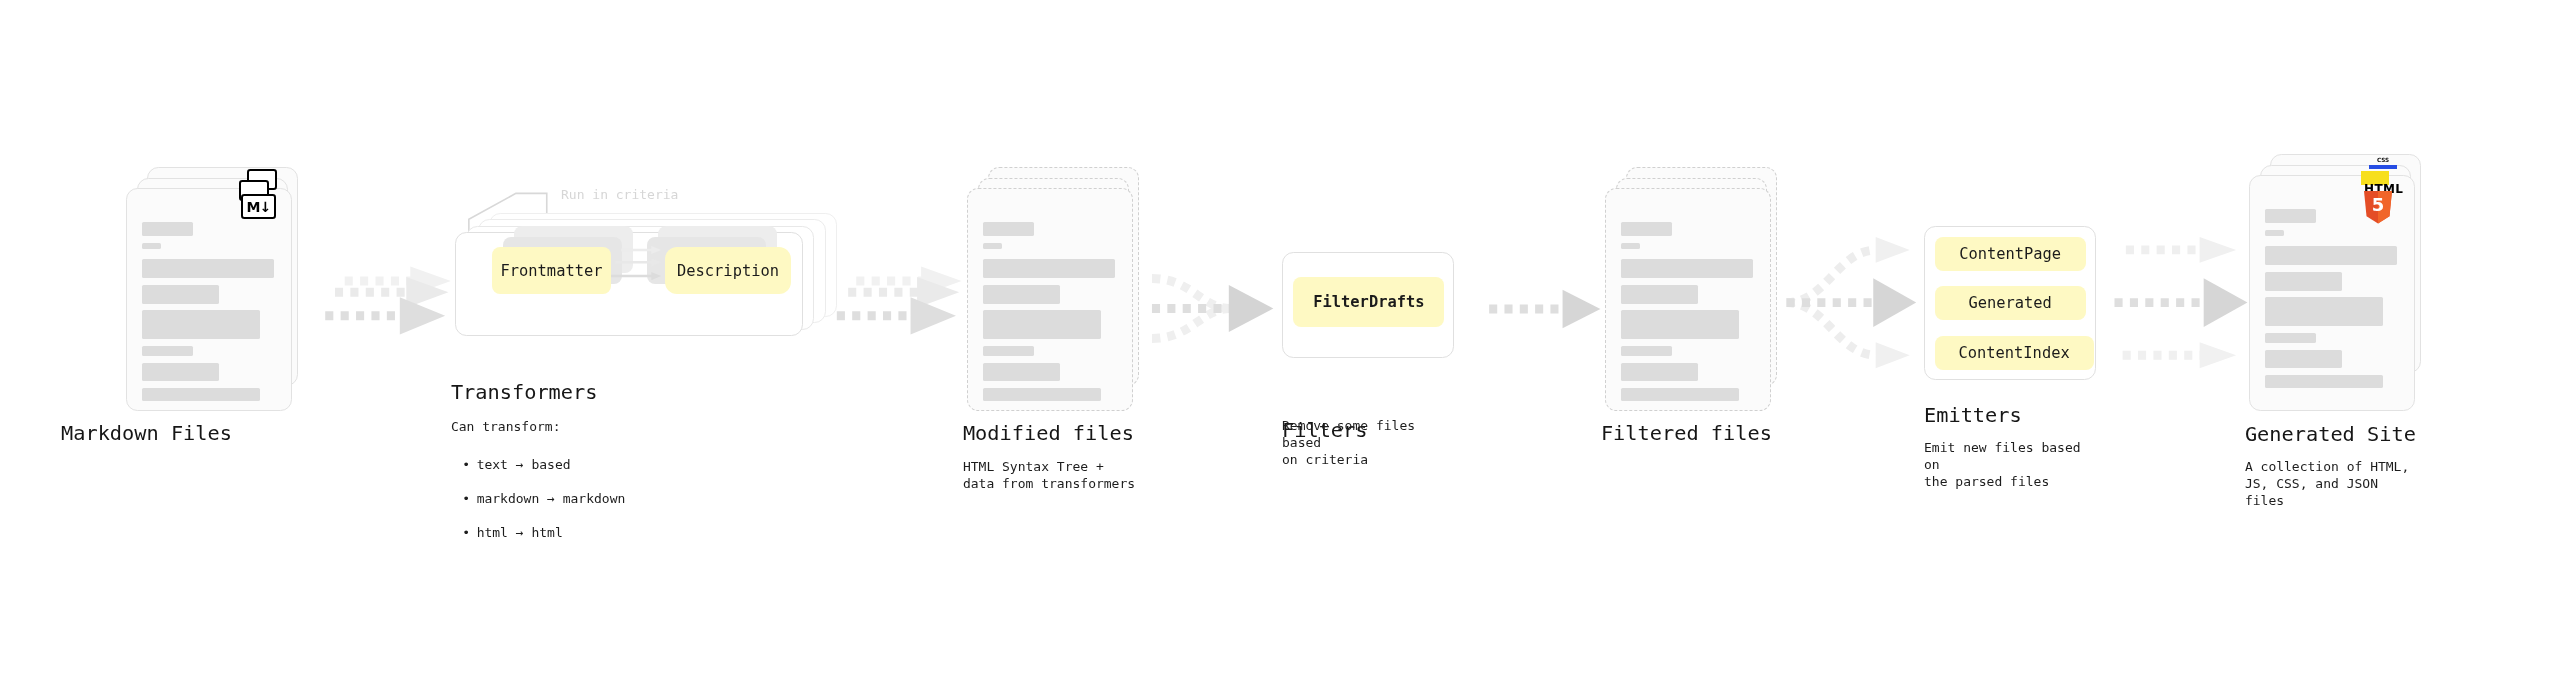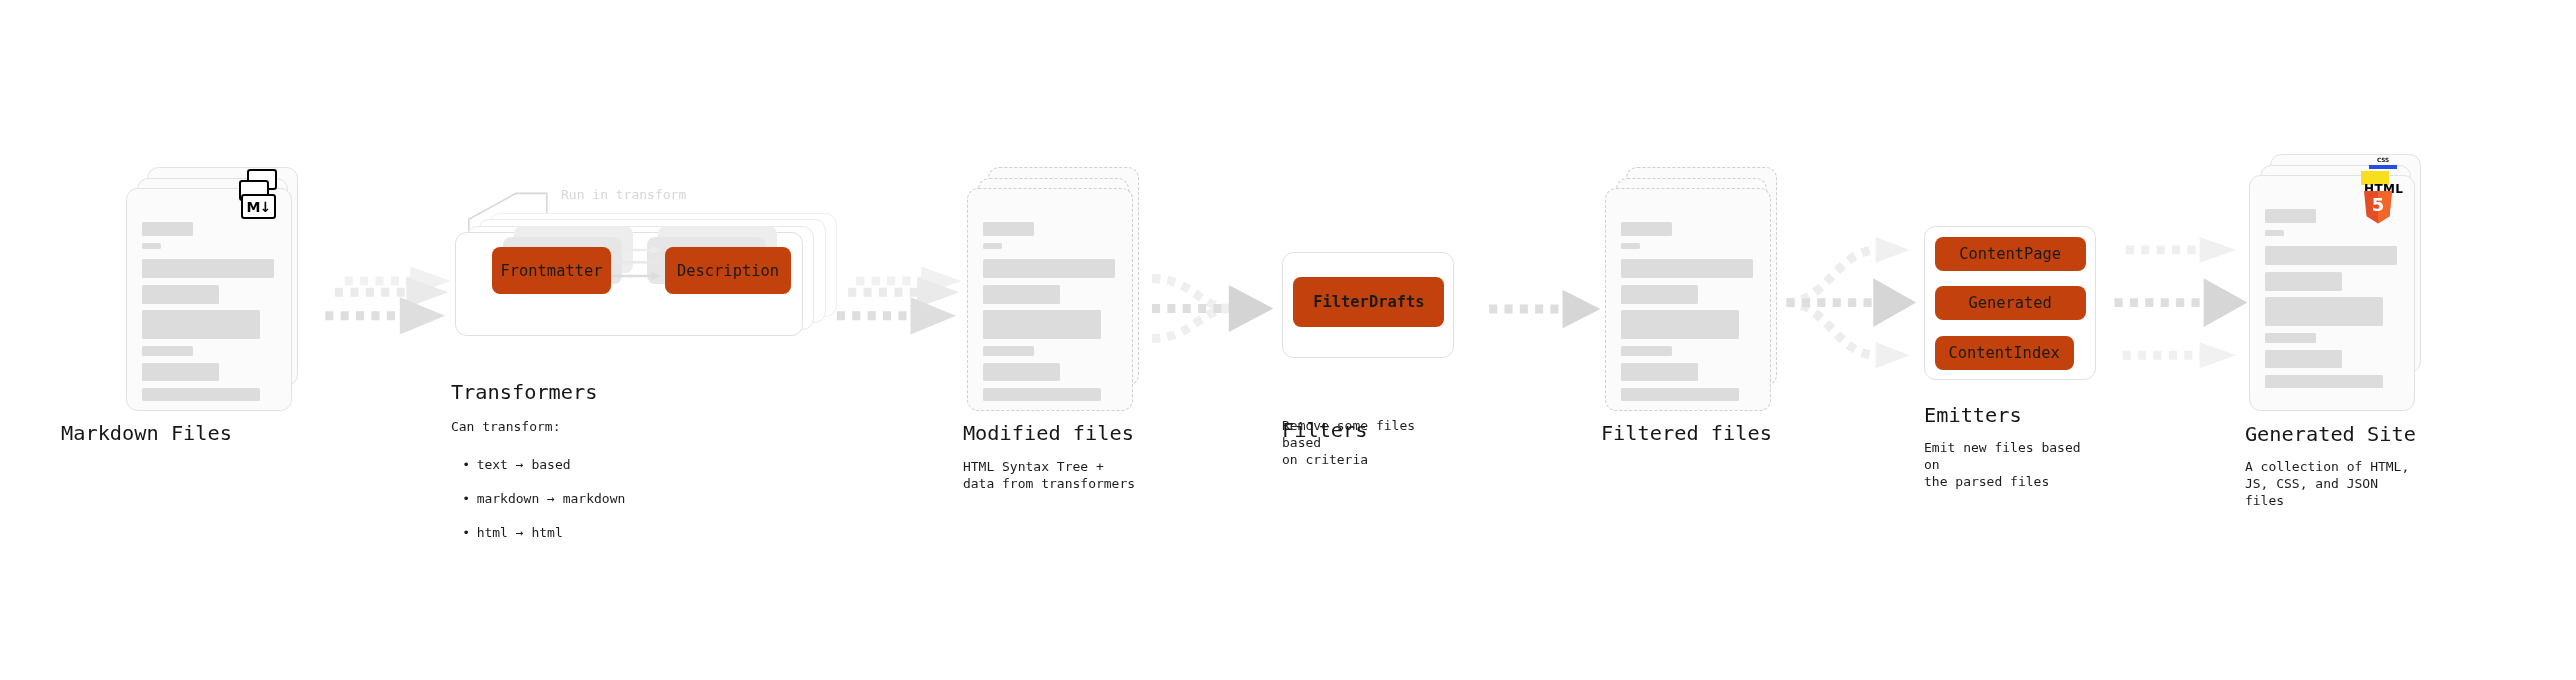--- a/index.html
+++ b/index.html
@@ -115,21 +115,21 @@
   .group-stack { position: relative; }
   .group-box {
     position: absolute;
     border: 1.6px solid #e0e0e0;
     border-radius: 11.4px;
     background: #ffffff;
     box-sizing: border-box;
   }
   .chip {
     position: absolute;
-    background: #c2410c;
+    background: #fef9c3;
     border-radius: 8.1px;
     display: flex; align-items: center; justify-content: center;
     font-size: 15.4px;
     color: #1b1b1b;
     white-space: nowrap;
     box-sizing: border-box;
   }
 
   
   .title {
@@ -203,21 +203,21 @@
       <polygon points="120,11 172,30 120,49" fill="#eaeaea"></polygon>
       <polygon points="112,36 168,59 112,82" fill="#dedede"></polygon>
     </svg>
   </div>
 
   <div class="node" style="left:455px; top:195px;">
 
     <svg width="211" height="57" style="position:absolute; left:-4.1px; top:-4.9px;" viewBox="0 0 260 70">
       <path d="M22,66 L22,36 L80,4 L118,4 L118,34" fill="none" stroke="#d8d8d8" stroke-width="2"></path>
     </svg>
-    <div class="hint" style="left:106px; top:-8.1px;">Run in transform</div>
+    <div class="hint" style="left:106px; top:-8.1px;">Run in criteria</div>
 
     <div class="group-stack" style="width:382px; height:138px;">
 
       <div class="group-box" style="left:34px; top:18px; width:348px; height:104px; border-color:#efefef;"></div>
       <div class="group-box" style="left:23px; top:24.4px; width:348px; height:104px; border-color:#ececec;"></div>
       <div class="group-box" style="left:11.4px; top:31px; width:348px; height:104px; border-color:#e8e8e8;"></div>
       <div class="group-box" style="left:0px;  top:37px; width:348px; height:104px; border-color:#e0e0e0;"></div>
 
       <div class="chip" style="left:59px; top:31px; width:119px; height:47px; background:#ededed; color:transparent;"></div>
       <div class="chip" style="left:48px; top:42px; width:119px; height:47px; background:#e6e6e6; color:transparent;"></div>
@@ -231,21 +231,21 @@
           <line x1="0" y1="38" x2="56" y2="38" stroke="#dcdcdc"></line>
         </g>
         <polygon points="52,1 64,6 52,11" fill="#ececec"></polygon>
         <polygon points="52,16 64,21 52,26" fill="#e8e8e8"></polygon>
         <polygon points="52,33 64,38 52,43" fill="#dcdcdc"></polygon>
       </svg>
 
       <div class="chip" style="left:37px; top:52px; width:119px; height:47px; z-index:5;">
         <span>Frontmatter</span>
       </div>
-      <div class="chip" style="left:210px; top:52px; width:126px; height:47px; z-index:5;">
+      <div class="chip" style="left:210px; top:52px; width:126px; height:47px; z-index:5;border-radius:12px;">
         <span>Description</span>
       </div>
     </div>
 
     <div class="title" style="left:-4.1px; top:185px;">Transformers</div>
     <div class="desc" style="left:-4.1px; top:223px;">Can transform:</div>
     <ul class="bullets desc" style="left:-4.1px; top:244px;">
       <li>text → based</li>
       <li>markdown → markdown</li>
       <li>html → html</li>
@@ -352,21 +352,21 @@
 
   <div class="node" style="left:1924px; top:226px;">
     <div class="group-stack" style="width:172px; height:154px;">
       <div class="group-box" style="left:0; top:0; width:172px; height:154px;"></div>
       <div class="chip" style="left:10.6px; top:10.6px; width:151px; height:34px;">
         <span>ContentPage</span>
       </div>
       <div class="chip" style="left:10.6px; top:60px; width:151px; height:34px;">
         <span>Generated</span>
       </div>
-      <div class="chip" style="left:10.6px; top:110px; width:139px; height:34px;">
+      <div class="chip" style="left:10.6px; top:110px; width:159px; height:34px;">
         <span>ContentIndex</span>
       </div>
     </div>
     <div class="title" style="left:0px; top:177px;">Emitters</div>
     <div class="desc" style="left:0px; top:213px;">Emit new files based on
 the parsed files</div>
   </div>
 
   <div class="node" style="left:2108px; top:232px;">
     <svg width="150" height="142" viewBox="0 0 185 175">

